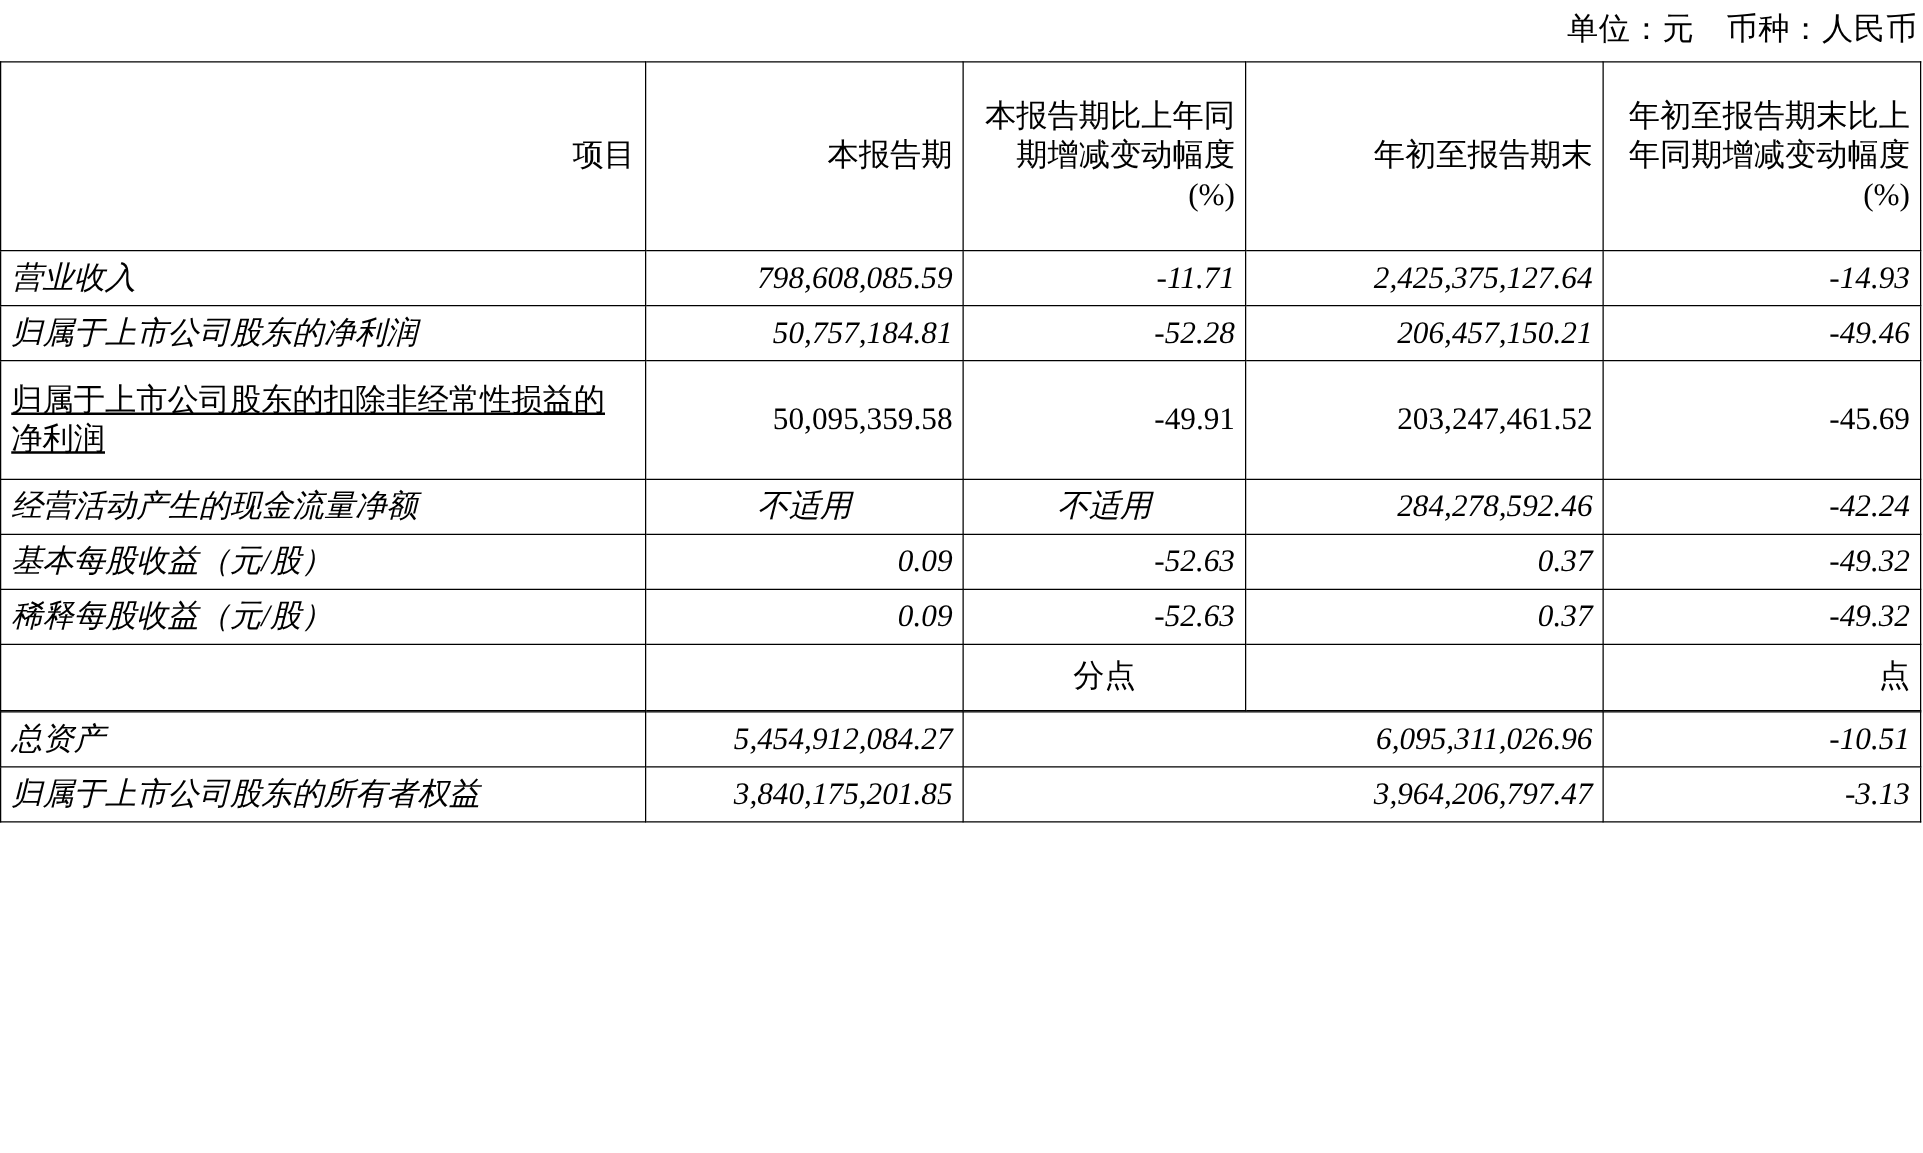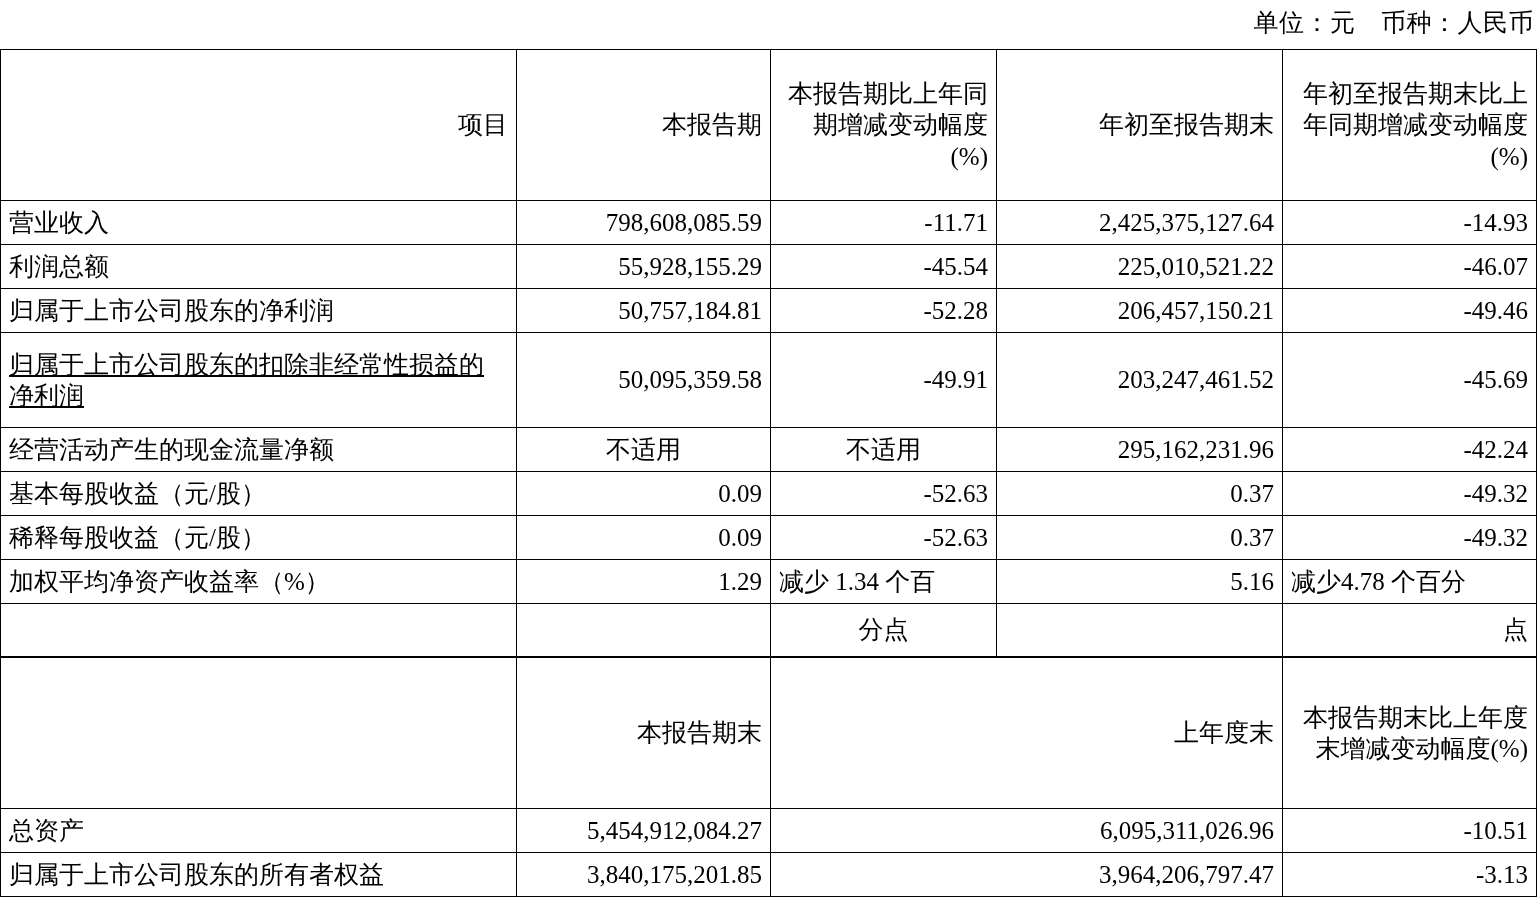--- a/index.html
+++ b/index.html
@@ -54,21 +54,21 @@
     white-space: nowrap;
   }
   .label.wrap { white-space: normal; text-decoration: underline; }
   .num {
     text-align: right;
     margin-top: 28px;
   }
   .ctr {
     text-align: center;
   }
-  .row-h { height: 44px; }
+  .row-h { height: 44px; font-style: italic; }
   .blankrow td { height: 44px; }
 </style>
 </head>
 <body>
 
 <div class="page">
 
   <div class="unit-line">单位：元　币种：人民币</div>
 
   <table class="fin">
@@ -89,27 +89,20 @@
       </tr>
 
       <tr class="row-h">
         <td class="label">营业收入</td>
         <td class="num">798,608,085.59</td>
         <td class="num">-11.71</td>
         <td class="num">2,425,375,127.64</td>
         <td class="num">-14.93</td>
       </tr>
 
-      <tr class="row-h">
-        <td class="label">利润总额</td>
-        <td class="num">55,928,155.29</td>
-        <td class="num">-45.54</td>
-        <td class="num">225,010,521.22</td>
-        <td class="num">-46.07</td>
-      </tr>
 
       <tr class="row-h">
         <td class="label">归属于上市公司股东的净利润</td>
         <td class="num">50,757,184.81</td>
         <td class="num">-52.28</td>
         <td class="num">206,457,150.21</td>
         <td class="num">-49.46</td>
       </tr>
 
       <tr>
@@ -117,72 +110,59 @@
         <td class="num">50,095,359.58</td>
         <td class="num">-49.91</td>
         <td class="num">203,247,461.52</td>
         <td class="num">-45.69</td>
       </tr>
 
       <tr class="row-h">
         <td class="label">经营活动产生的现金流量净额</td>
         <td class="ctr">不适用</td>
         <td class="ctr">不适用</td>
-        <td class="num">295,162,231.96</td>
+        <td class="num">284,278,592.46</td>
         <td class="num">-42.24</td>
       </tr>
 
       <tr class="row-h">
         <td class="label">基本每股收益（元/股）</td>
         <td class="num">0.09</td>
         <td class="num">-52.63</td>
         <td class="num">0.37</td>
         <td class="num">-49.32</td>
       </tr>
 
       <tr class="row-h">
         <td class="label">稀释每股收益（元/股）</td>
         <td class="num">0.09</td>
         <td class="num">-52.63</td>
         <td class="num">0.37</td>
         <td class="num">-49.32</td>
       </tr>
 
-      <tr class="row-h">
-        <td class="label">加权平均净资产收益率（%）</td>
-        <td class="num">1.29</td>
-        <td class="label">减少 1.34 个百</td>
-        <td class="num">5.16</td>
-        <td class="label">减少4.78 个百分</td>
-      </tr>
 
       <tr class="blankrow">
         <td></td>
         <td></td>
         <td class="ctr">分点</td>
         <td></td>
         <td class="num">点</td>
       </tr>
     </tbody>
   </table>
 
   <table class="fin">
     <colgroup>
       <col class="c-item">
         <col class="c-cur">
         <col style="width:512px">
         <col class="c-ychg">
     </colgroup>
     <tbody>
-      <tr>
-        <td style="height:142px"></td>
-        <td class="head-cell">本报告期末</td>
-        <td class="head-cell">上年度末</td>
-        <td class="head-cell">本报告期末比上年度末增减变动幅度(%)</td>
-      </tr>
       <tr class="row-h">
         <td class="label">总资产</td>
         <td class="num">5,454,912,084.27</td>
         <td class="num">6,095,311,026.96</td>
         <td class="num">-10.51</td>
       </tr>
       <tr class="row-h">
         <td class="label">归属于上市公司股东的所有者权益</td>
         <td class="num">3,840,175,201.85</td>
         <td class="num">3,964,206,797.47</td>

